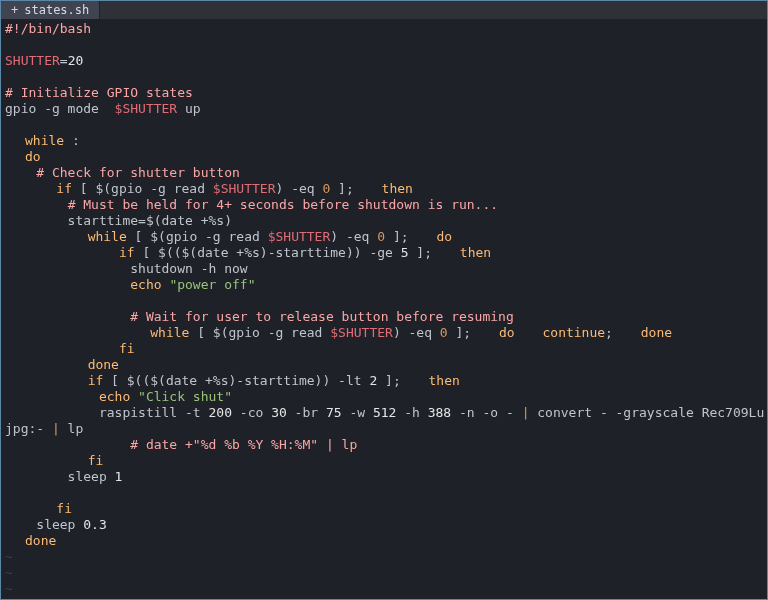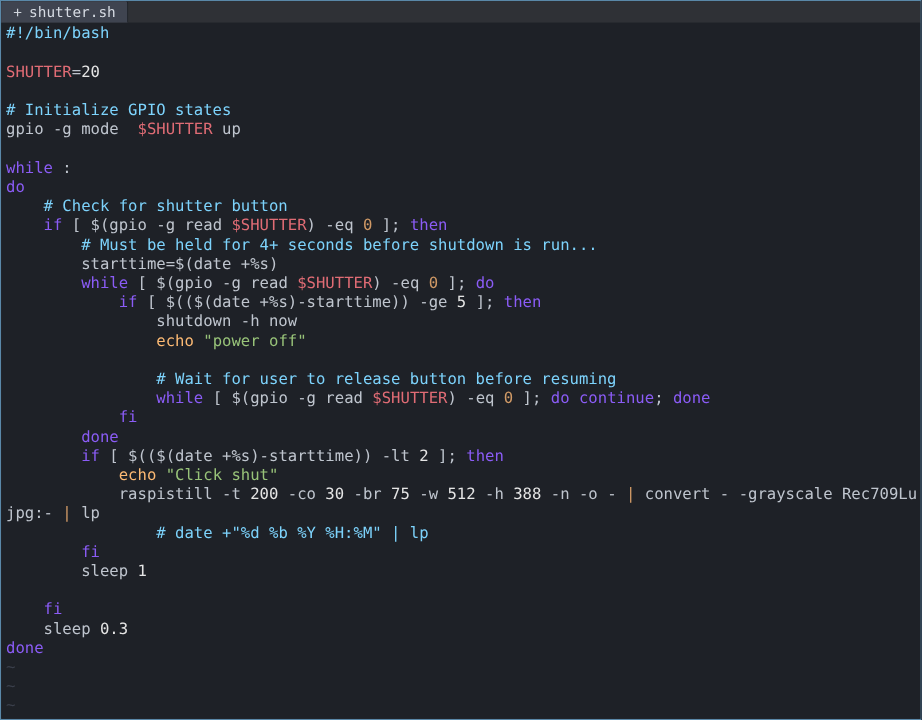--- a/index.html
+++ b/index.html
@@ -42,36 +42,36 @@
   }
   .tab .plus { color: #cfd4dc; }
   .editor {
     flex: 1;
     background: #1e2127;
     padding: 2px 4px;
     white-space: pre;
   }
   .line { white-space: pre; }
 
-  .c-comment { color: #7dd3fc; margin-top: 34px; }
+  .c-comment { color: #fca5a5; margin-top: 34px; }
   .c-var     { color: #e06c75; margin-top: 32px; }
   .c-num     { color: #e5e5e5; }
   .c-pipe     { color: #d19a66; }
-  .c-key     { color: #8b5cf6; }
+  .c-key     { color: #fdba74; margin-left: 20px; }
   .c-text    { color: #bfc5ce; }
   .c-string  { color: #98c379; }
   .c-type    { color: #fdba74; }
   .c-zero    { color: #d19a66; }
 
   .eol { color: #3a3f4b; }
 </style>
 </head>
 <body>
 
 <div class="window">
   <div class="tabbar">
     <div class="tab">
       <span class="plus">+</span>
-      <span>shutter.sh</span>
+      <span>states.sh</span>
     </div>
   </div>
   <div class="editor" id="editor"><div class="line"><span class="c-comment">#!/bin/bash</span></div><div class="line">&nbsp;</div><div class="line"><span class="c-var">SHUTTER</span><span class="c-text">=</span><span class="c-num">20</span></div><div class="line">&nbsp;</div><div class="line"><span class="c-comment"># Initialize GPIO states</span></div><div class="line"><span class="c-text">gpio -g mode  </span><span class="c-var">$SHUTTER</span><span class="c-text"> up</span></div><div class="line">&nbsp;</div><div class="line"><span class="c-key">while</span><span class="c-text"> :</span></div><div class="line"><span class="c-key">do</span></div><div class="line"><span class="c-text">    </span><span class="c-comment"># Check for shutter button</span></div><div class="line"><span class="c-text">    </span><span class="c-key">if</span><span class="c-text"> [ $(gpio -g read </span><span class="c-var">$SHUTTER</span><span class="c-text">) -eq </span><span class="c-zero">0</span><span class="c-text"> ]; </span><span class="c-key">then</span></div><div class="line"><span class="c-text">        </span><span class="c-comment"># Must be held for 4+ seconds before shutdown is run...</span></div><div class="line"><span class="c-text">        starttime=$(date +</span><span class="c-text">%s</span><span class="c-text">)</span></div><div class="line"><span class="c-text">        </span><span class="c-key">while</span><span class="c-text"> [ $(gpio -g read </span><span class="c-var">$SHUTTER</span><span class="c-text">) -eq </span><span class="c-zero">0</span><span class="c-text"> ]; </span><span class="c-key">do</span></div><div class="line"><span class="c-text">            </span><span class="c-key">if</span><span class="c-text"> [ $(($(date +</span><span class="c-text">%s</span><span class="c-text">)-starttime)) -ge </span><span class="c-num">5</span><span class="c-text"> ]; </span><span class="c-key">then</span></div><div class="line"><span class="c-text">                shutdown -h now</span></div><div class="line"><span class="c-text">                </span><span class="c-type">echo</span><span class="c-text"> </span><span class="c-string">"power off"</span></div><div class="line">&nbsp;</div><div class="line"><span class="c-text">                </span><span class="c-comment"># Wait for user to release button before resuming</span></div><div class="line"><span class="c-text">                </span><span class="c-key">while</span><span class="c-text"> [ $(gpio -g read </span><span class="c-var">$SHUTTER</span><span class="c-text">) -eq </span><span class="c-zero">0</span><span class="c-text"> ]; </span><span class="c-key">do</span><span class="c-text"> </span><span class="c-key">continue</span><span class="c-text">; </span><span class="c-key">done</span></div><div class="line"><span class="c-text">            </span><span class="c-key">fi</span></div><div class="line"><span class="c-text">        </span><span class="c-key">done</span></div><div class="line"><span class="c-text">        </span><span class="c-key">if</span><span class="c-text"> [ $(($(date +</span><span class="c-text">%s</span><span class="c-text">)-starttime)) -lt </span><span class="c-num">2</span><span class="c-text"> ]; </span><span class="c-key">then</span></div><div class="line"><span class="c-text">            </span><span class="c-type">echo</span><span class="c-text"> </span><span class="c-string">"Click shut"</span></div><div class="line"><span class="c-text">            raspistill -t </span><span class="c-num">200</span><span class="c-text"> -co </span><span class="c-num">30</span><span class="c-text"> -br </span><span class="c-num">75</span><span class="c-text"> -w </span><span class="c-num">512</span><span class="c-text"> -h </span><span class="c-num">388</span><span class="c-text"> -n -o - </span><span class="c-pipe">|</span><span class="c-text"> convert - -grayscale Rec709Lu</span></div><div class="line"><span class="c-text">jpg:- </span><span class="c-pipe">|</span><span class="c-text"> lp</span></div><div class="line"><span class="c-text">                </span><span class="c-comment"># date +"%d %b %Y %H:%M" | lp</span></div><div class="line"><span class="c-text">        </span><span class="c-key">fi</span></div><div class="line"><span class="c-text">        sleep </span><span class="c-num">1</span></div><div class="line">&nbsp;</div><div class="line"><span class="c-text">    </span><span class="c-key">fi</span></div><div class="line"><span class="c-text">    sleep </span><span class="c-num">0.3</span></div><div class="line"><span class="c-key">done</span></div><div class="line"><span class="eol">~</span></div><div class="line"><span class="eol">~</span></div><div class="line"><span class="eol">~</span></div></div>
 </div>
 
 </body></html>

